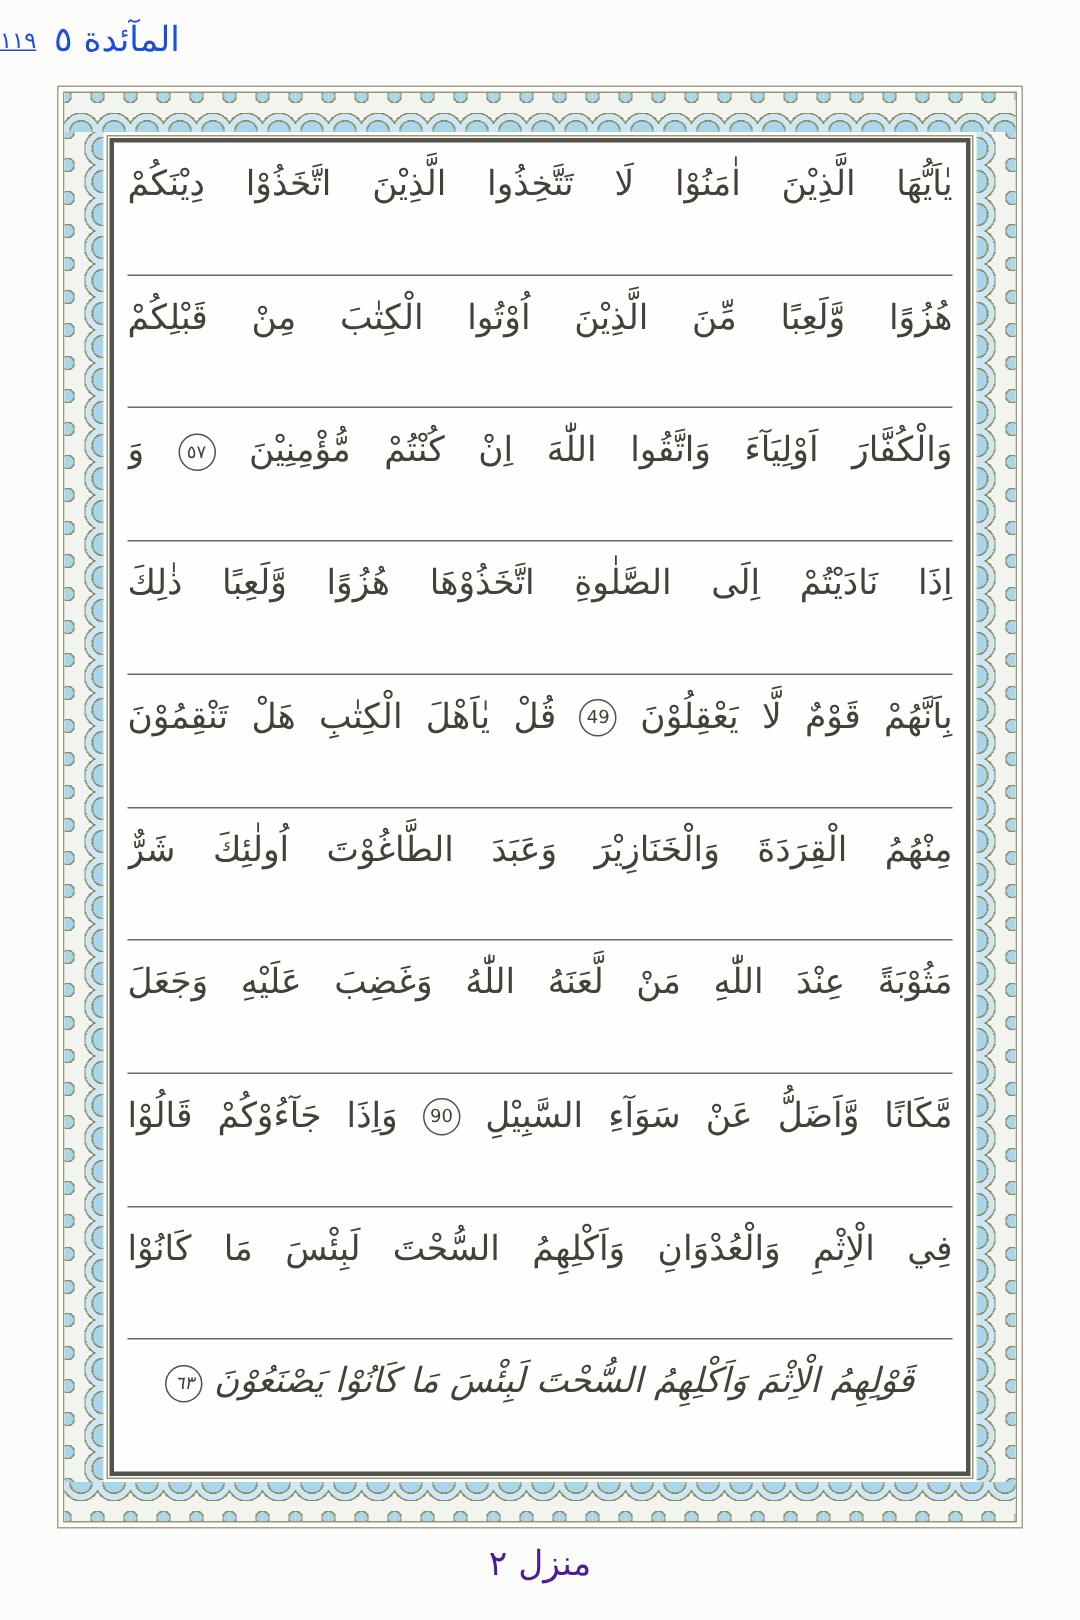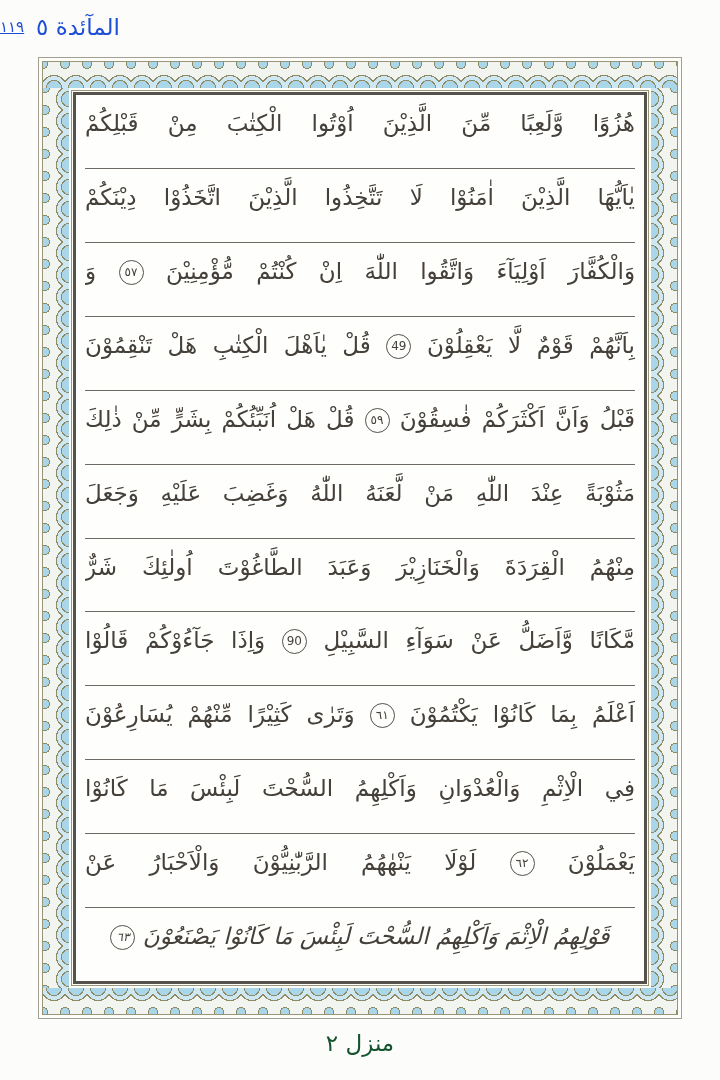--- a/index.html
+++ b/index.html
@@ -78,51 +78,49 @@
   .ayah-marker {
     display:inline-block; width:25px; height:25px; line-height:23px;
     border:1.5px solid #55504a; border-radius:50%;
     font-size:12px; text-align:center; text-align-last:center;
     vertical-align:middle; color:#45403a; background:#fefefc;
   }
 
   
   .footer-label {
     position:absolute; top:1030px; left:0; width:100%;
-    text-align:center; font-size:23px; color:#14532d; direction:rtl;
+    text-align:center; font-size:23px; color:#4c1d95; direction:rtl;
   }
 </style>
 </head>
 <body>
 
 <div class="sheet">
 
   <div class="header-label hdr-surah">المآئدة ٥</div>
   <div class="header-label hdr-page">١١٩</div>
 
   <div class="page-frame">
     <div class="band">
       <div class="orn orn-h orn-top"></div>
       <div class="orn orn-h orn-bottom"></div>
       <div class="orn orn-v orn-left"></div>
       <div class="orn orn-v orn-right"></div>
 
       <div class="inner-frame">
         <div class="text-area">
+            <div class="line"><span>يٰاَيُّهَا الَّذِيْنَ اٰمَنُوْا لَا تَتَّخِذُوا الَّذِيْنَ اتَّخَذُوْا دِيْنَكُمْ</span></div>
             <div class="line"><span>هُزُوًا وَّلَعِبًا مِّنَ الَّذِيْنَ اُوْتُوا الْكِتٰبَ مِنْ قَبْلِكُمْ</span></div>
-            <div class="line"><span>يٰاَيُّهَا الَّذِيْنَ اٰمَنُوْا لَا تَتَّخِذُوا الَّذِيْنَ اتَّخَذُوْا دِيْنَكُمْ</span></div>
             <div class="line"><span>وَالْكُفَّارَ اَوْلِيَآءَ وَاتَّقُوا اللّٰهَ اِنْ كُنْتُمْ مُّؤْمِنِيْنَ</span> <span class="ayah-marker">٥٧</span> <span>وَ</span></div>
+            <div class="line"><span>اِذَا نَادَيْتُمْ اِلَى الصَّلٰوةِ اتَّخَذُوْهَا هُزُوًا وَّلَعِبًا ذٰلِكَ</span></div>
             <div class="line"><span>بِاَنَّهُمْ قَوْمٌ لَّا يَعْقِلُوْنَ</span> <span class="ayah-marker">49</span> <span>قُلْ يٰاَهْلَ الْكِتٰبِ هَلْ تَنْقِمُوْنَ</span></div>
-            <div class="line"><span>قَبْلُ وَاَنَّ اَكْثَرَكُمْ فٰسِقُوْنَ</span> <span class="ayah-marker">٥٩</span> <span>قُلْ هَلْ اُنَبِّئُكُمْ بِشَرٍّ مِّنْ ذٰلِكَ</span></div>
+            <div class="line"><span>مِنْهُمُ الْقِرَدَةَ وَالْخَنَازِيْرَ وَعَبَدَ الطَّاغُوْتَ اُولٰئِكَ شَرٌّ</span></div>
             <div class="line"><span>مَثُوْبَةً عِنْدَ اللّٰهِ مَنْ لَّعَنَهُ اللّٰهُ وَغَضِبَ عَلَيْهِ وَجَعَلَ</span></div>
-            <div class="line"><span>مِنْهُمُ الْقِرَدَةَ وَالْخَنَازِيْرَ وَعَبَدَ الطَّاغُوْتَ اُولٰئِكَ شَرٌّ</span></div>
             <div class="line"><span>مَّكَانًا وَّاَضَلُّ عَنْ سَوَآءِ السَّبِيْلِ</span> <span class="ayah-marker">90</span> <span>وَاِذَا جَآءُوْكُمْ قَالُوْا</span></div>
-            <div class="line"><span>اَعْلَمُ بِمَا كَانُوْا يَكْتُمُوْنَ</span> <span class="ayah-marker">٦١</span> <span>وَتَرٰى كَثِيْرًا مِّنْهُمْ يُسَارِعُوْنَ</span></div>
             <div class="line"><span>فِي الْاِثْمِ وَالْعُدْوَانِ وَاَكْلِهِمُ السُّحْتَ لَبِئْسَ مَا كَانُوْا</span></div>
-            <div class="line"><span>يَعْمَلُوْنَ</span> <span class="ayah-marker">٦٢</span> <span>لَوْلَا يَنْهٰهُمُ الرَّبّٰنِيُّوْنَ وَالْاَحْبَارُ عَنْ</span></div>
             <div class="line center"><span>قَوْلِهِمُ الْاِثْمَ وَاَكْلِهِمُ السُّحْتَ لَبِئْسَ مَا كَانُوْا يَصْنَعُوْنَ</span> <span class="ayah-marker">٦٣</span></div>
           </div>
       </div>
     </div>
   </div>
 
   <div class="footer-label">منزل ٢</div>
 
 </div>
 

